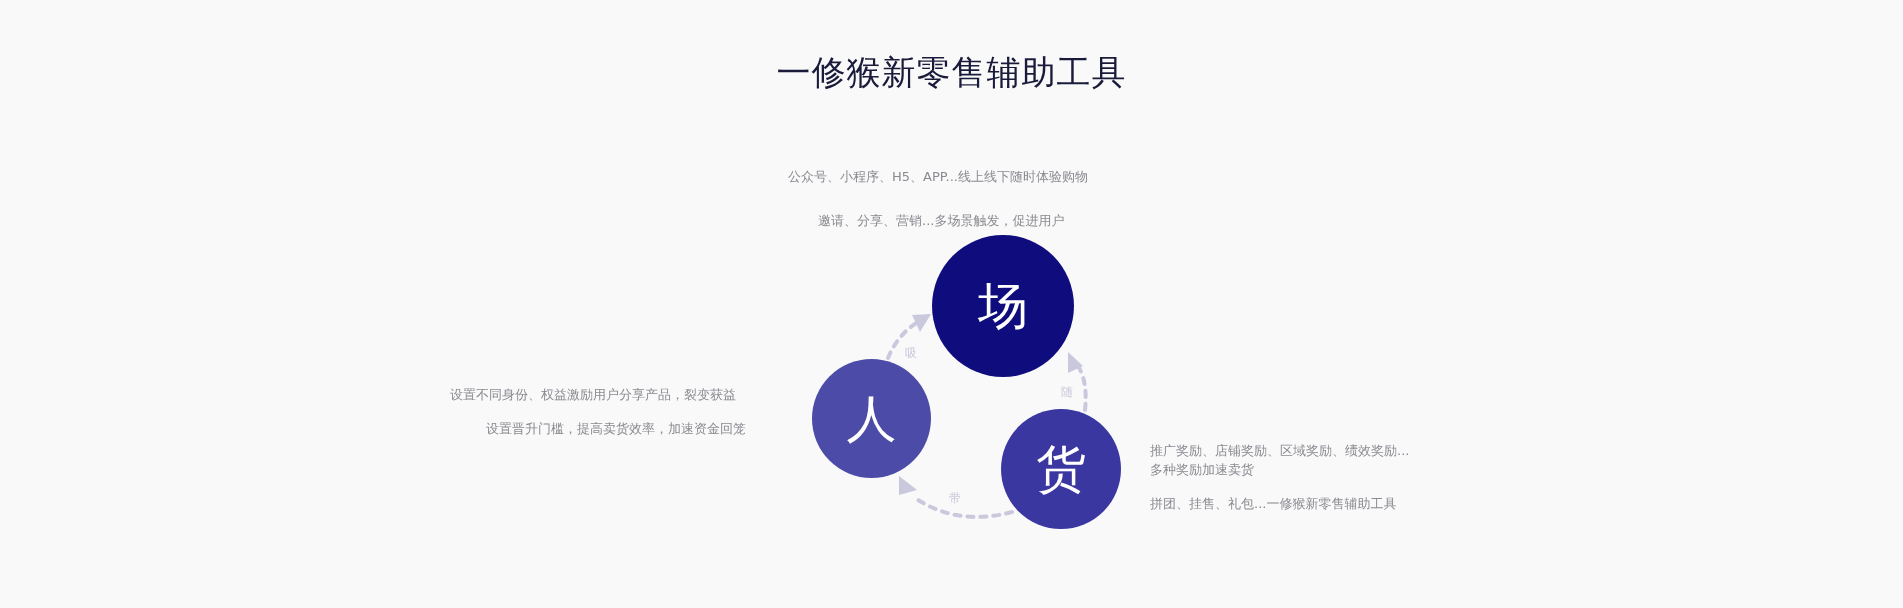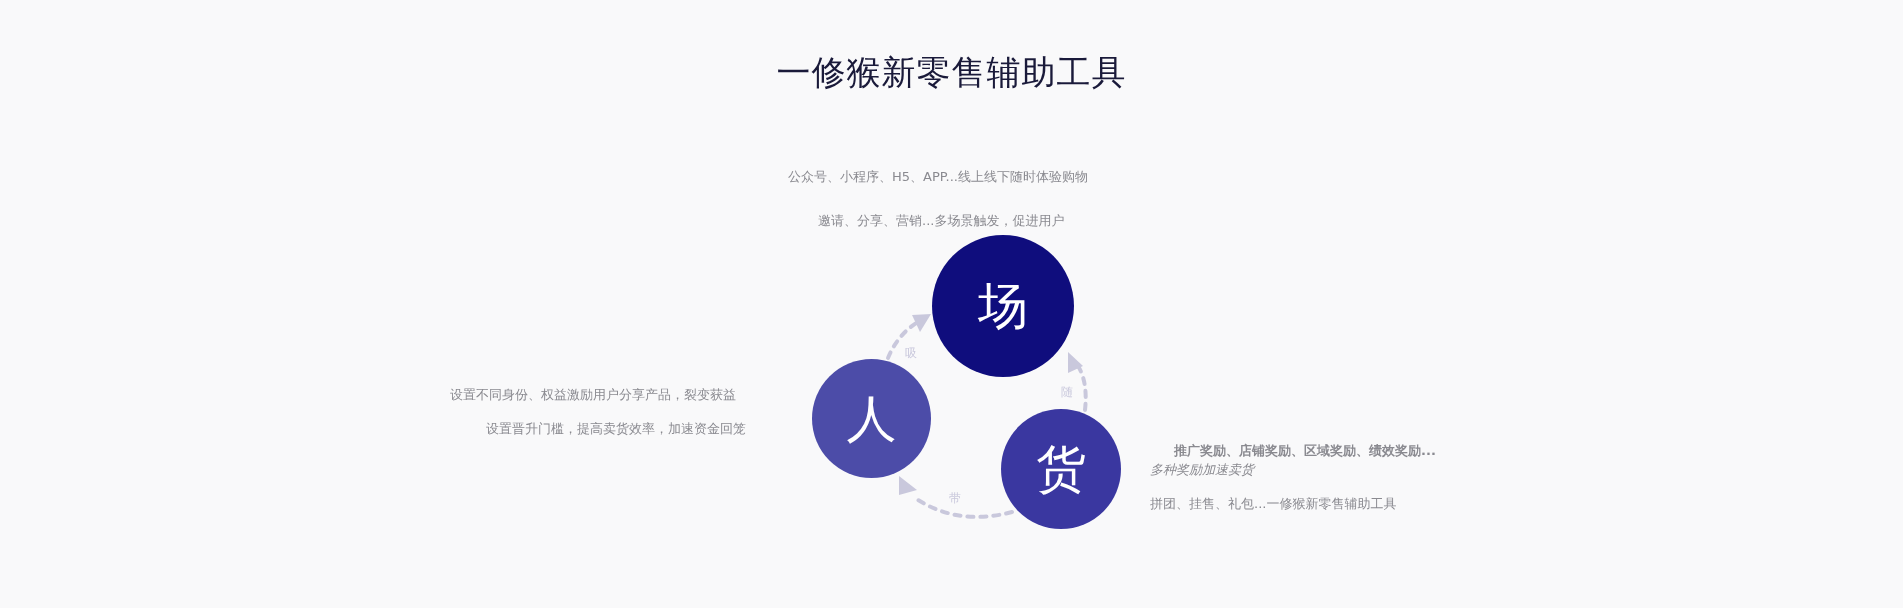--- a/index.html
+++ b/index.html
@@ -31,22 +31,22 @@
 <body>
 
 <div class="title">一修猴新零售辅助工具</div>
 
 <div class="desc" style="left:788px; top:168px;">公众号、小程序、H5、APP...线上线下随时体验购物</div>
 <div class="desc" style="left:818px; top:212px;">邀请、分享、营销...多场景触发，促进用户</div>
 
 <div class="desc" style="left:450px; top:386px;">设置不同身份、权益激励用户分享产品，裂变获益</div>
 <div class="desc" style="left:486px; top:420px;">设置晋升门槛，提高卖货效率，加速资金回笼</div>
 
-<div class="desc" style="left:1174px; top:442px;font-weight:bold;">推广奖励、店铺奖励、区域奖励、绩效奖励...</div>
-<div class="desc" style="left:1150px; top:461px;font-style:italic;">多种奖励加速卖货</div>
+<div class="desc" style="left:1150px; top:442px;">推广奖励、店铺奖励、区域奖励、绩效奖励...</div>
+<div class="desc" style="left:1150px; top:461px;">多种奖励加速卖货</div>
 <div class="desc" style="left:1150px; top:495px;">拼团、挂售、礼包...一修猴新零售辅助工具</div>
 
 <svg class="arrows" width="1903" height="608">
   <g fill="none" stroke="#c9c8dc" stroke-width="4" stroke-linecap="round" stroke-dasharray="6 7">
 
     <path d="M888,358 Q898,334 918,322"></path>
 
     <path d="M1085,410 Q1088,382 1078,366"></path>
 
     <path d="M1012,512 Q960,526 918,500"></path>

